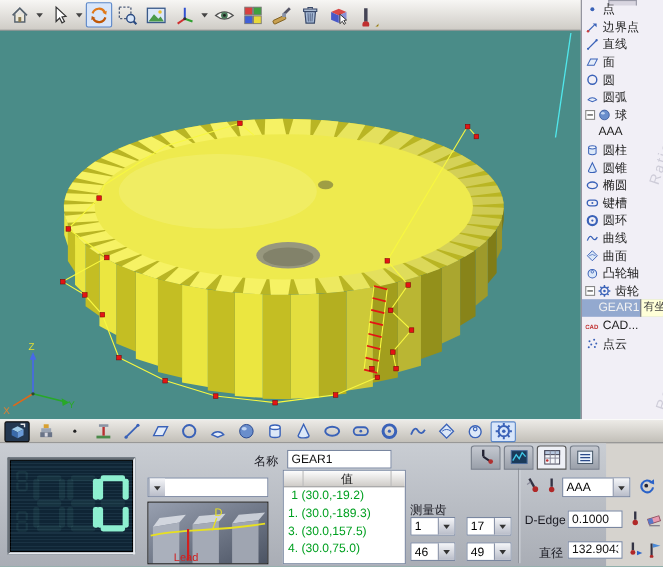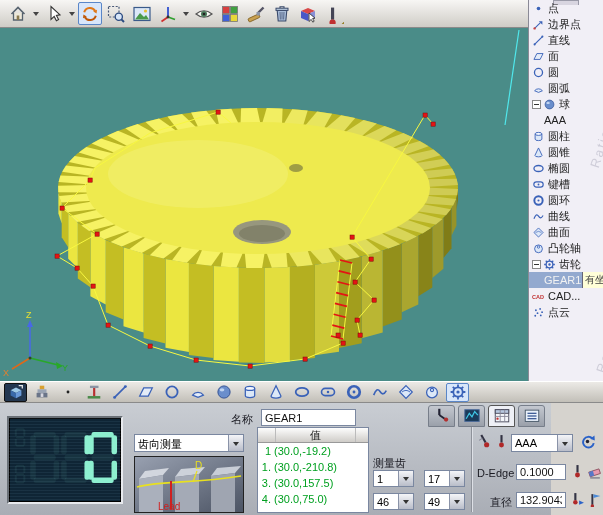--- a/index.html
+++ b/index.html
@@ -730,21 +730,20 @@
             <rect x="3" y="41" width="20" height="5" rx="2" fill="#8df0cf"></rect>
           </g>
         </svg>
       <div class="scan"></div>
     </div>
 
     <span class="plabel" style="left:231px; top:9px;">名称</span>
     <input class="pfield" style="left: 261px; top: 6px; width: 95px; height: 17px;" value="GEAR1">
 
     <div class="dd" style="left:134px; top:31px; width:110px; height:18px;">
-      <div class="txt">齿向测量</div>
       <div class="btn"></div>
     </div>
 
     <div class="thumb">
       <svg width="108" height="55" viewBox="0 0 108 55">
         <defs>
           <linearGradient id="thbg" x1="0" y1="0" x2="1" y2="1">
             <stop offset="0" stop-color="#98a0b0"></stop>
               <stop offset="1" stop-color="#4c5464"></stop>
           </linearGradient>
@@ -772,21 +771,21 @@
         <div class="c2">值</div>
         <div class="c3"></div>
       </div>
       <div id="vrows">
           <div class="vrow">
             <span class="idx">1</span>
             <span class="val">(30.0,-19.2)</span>
           </div>
           <div class="vrow">
             <span class="idx">1.</span>
-            <span class="val">(30.0,-210.8)</span>
+            <span class="val">(30.0,-189.3)</span>
           </div>
           <div class="vrow">
             <span class="idx">3.</span>
             <span class="val">(30.0,157.5)</span>
           </div>
           <div class="vrow">
             <span class="idx">4.</span>
             <span class="val">(30.0,75.0)</span>
           </div>
         </div>

